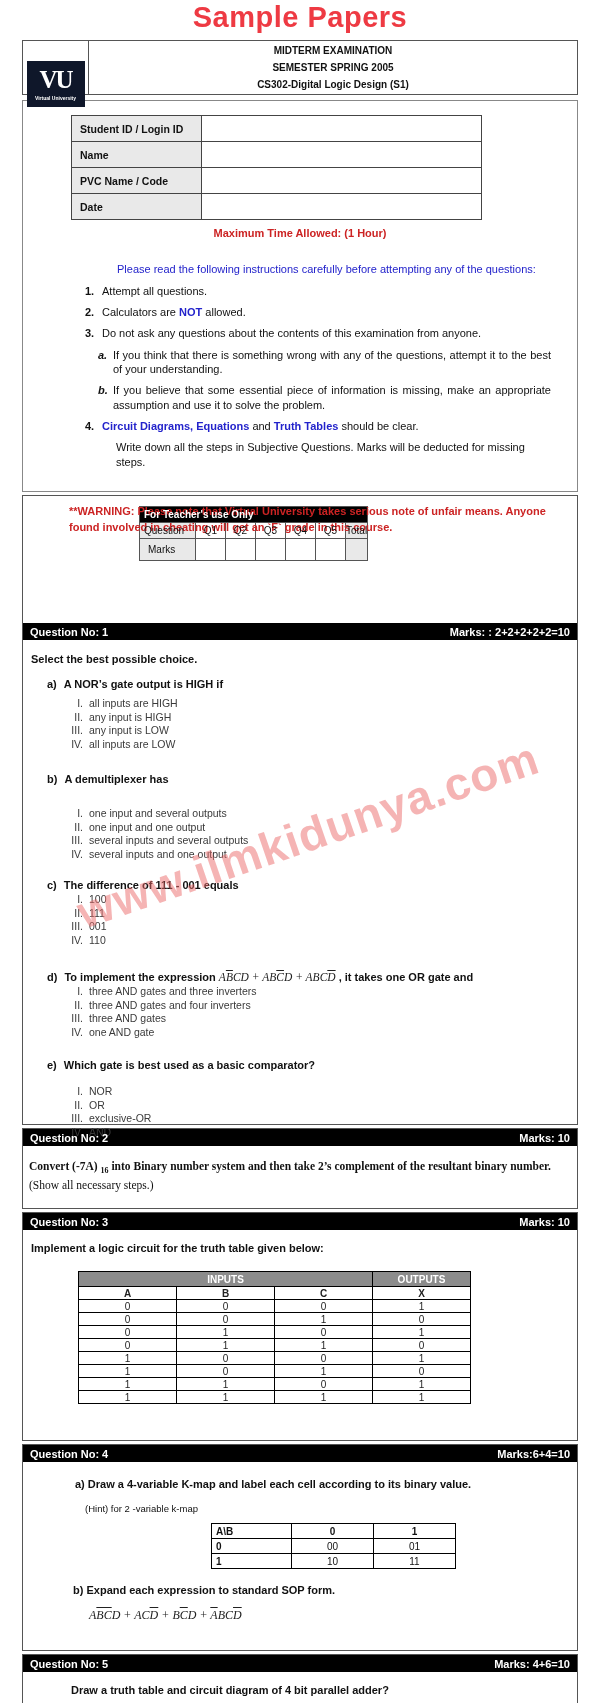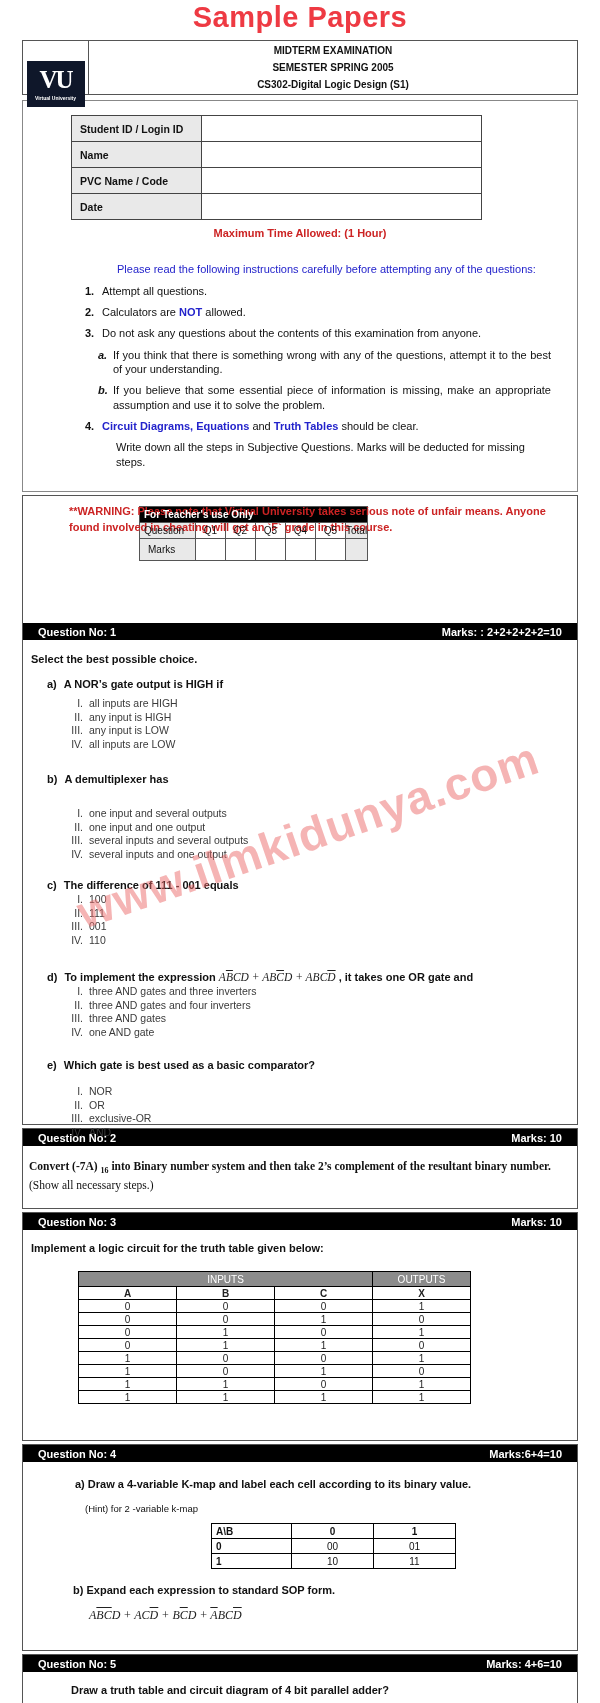--- a/index.html
+++ b/index.html
@@ -37,21 +37,21 @@
   .ins-num { font-weight:bold; width:17px; flex:none; }
   .ins-sub { margin-left:13px; text-align:justify; }
   .ins-sub .ins-num { font-weight:bold; font-style:italic; width:15px; }
   .hl { color:#2323cb; font-weight:bold; }
   .ins-note { margin:7px 0 0 31px; line-height:1.35; }
   .warning { color:#cc2323; font-weight:bold; font-size:11px; margin:34px 24px 0 46px; line-height:1.45; }
 
   
   .sec { margin:3px 22px 0; border:1px solid #555; background:#fff; }
   .qbar { background:#000; color:#fff; display:flex; justify-content:space-between;
-          align-items:center; height:17px; padding:0 15px; font-size:11px; font-weight:bold; }
+          align-items:center; height:17px; padding:0 7px; font-size:11px; font-weight:bold; }
 
   
   .teacher { border-collapse:collapse; margin:10px 0 0 116px; }
   .teacher td { border:1px solid #555; font-size:10px; }
   .tt-title { background:#000; color:#fff; font-size:8.5px; font-weight:bold;
               padding:2px 4px; height:13px; }
   .tt-h td { height:16px; text-align:center; }
   .tt-h .tt-q { width:56px; background:#e9e9e9; text-align:left; padding-left:4px; }
   .tt-h .tt-c { width:30px; }
   .tt-h .tt-t { width:16px; background:#e9e9e9; }
@@ -77,21 +77,21 @@
   .q2body { height:62px; padding:12px 18px 0 6px; font-family:"Liberation Serif", serif;
             font-size:11.5px; line-height:1.45; }
   .serif-b { font-weight:bold; }
   .q2body sub { font-size:8px; font-weight:bold; }
 
   
   .q3body { height:198px; padding-left:8px; }
   .q3-intro { font-weight:bold; font-size:11px; margin-top:12px; }
   .ttab { border-collapse:collapse; margin:17px 0 0 47px; }
   .ttab td { border:1.5px solid #000; text-align:center; font-size:10px; }
-  .ttab .ghead { background:#8c8c8c; color:#fff; font-weight:normal; height:15px; }
+  .ttab .ghead { background:#8c8c8c; color:#fff; font-weight:bold; height:15px; }
   .ttab .chead { font-weight:bold; height:14px; }
   .ttab .cell { height:13px; width:98px; color:#222; }
 
   
   .q4body { height:172px; font-size:11px; }
   .q4a { margin:16px 0 0 52px; font-weight:bold; }
   .q4hint { margin:13px 0 0 62px; font-size:9.5px; }
   .kmap { border-collapse:collapse; margin:9px 0 0 188px; }
   .kmap td { border:1.5px solid #000; font-size:10px; height:15px; }
   .kmap .kh { font-weight:bold; }

